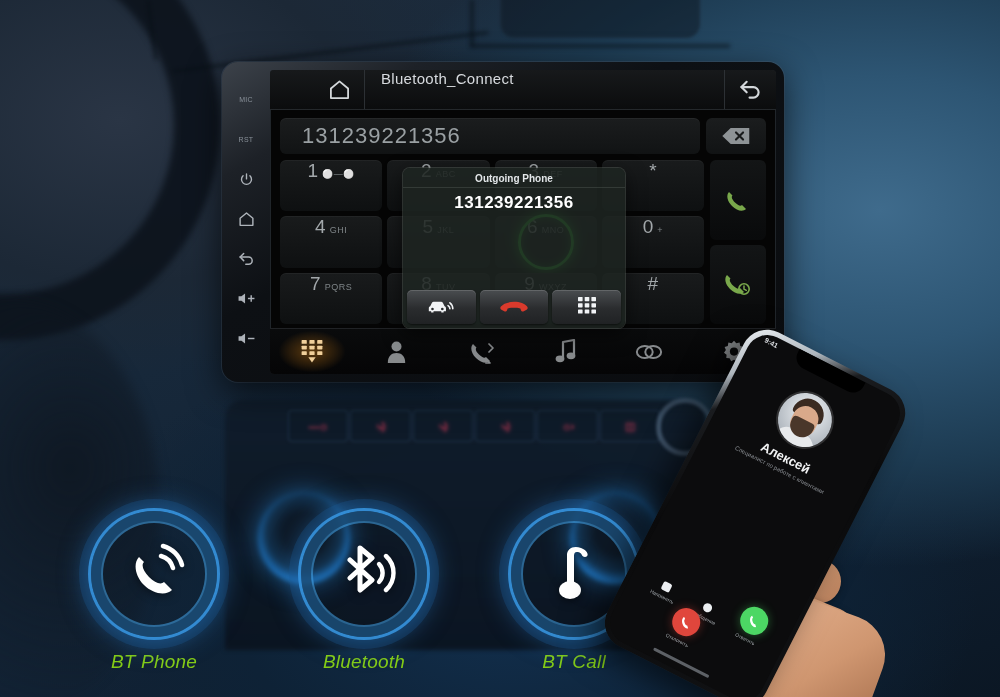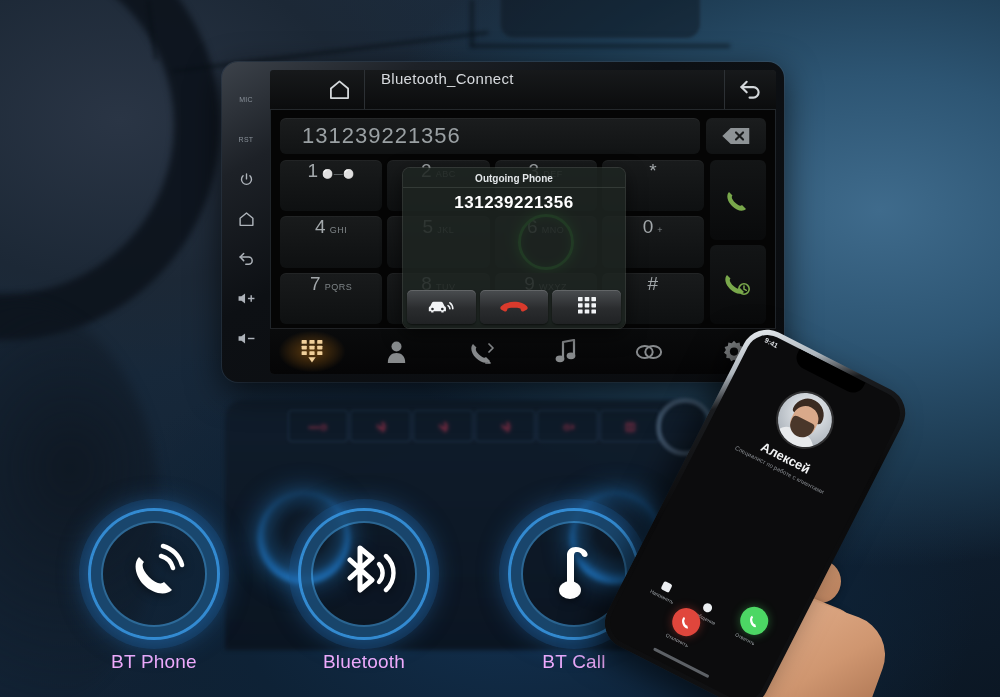--- a/index.html
+++ b/index.html
@@ -372,21 +372,21 @@
       radial-gradient(circle at 50% 50%, #1d4a7e 0%, #174067 52%, #123css 52%, #10365b 62%, rgba(16,54,91,0) 74%);
     box-shadow:
       0 0 0 3px rgba(56,150,226,0.85),
       0 0 0 12px rgba(26,88,150,0.30),
       0 0 26px 6px rgba(44,130,210,0.55),
       inset 0 0 0 10px rgba(16,52,88,0.65),
       inset 0 0 0 12px rgba(70,165,235,0.55);
     display: flex; align-items: center; justify-content: center;
     position: relative;
   }
-  .flabel { color: #f0abfc; font-size: 19px; letter-spacing: .2px; }
+  .flabel { color: #84cc16; font-size: 19px; letter-spacing: .2px; font-style: italic; }
   .fcircle svg { filter: drop-shadow(0 2px 5px rgba(0,0,0,0.5)); }
 </style>
 </head>
 <body>
 
 <div class="scene">
   <div class="bg-base"></div>
   <div class="wheel"></div>
   <div class="wheel2"></div>
   <div class="seam seam-a"></div>

